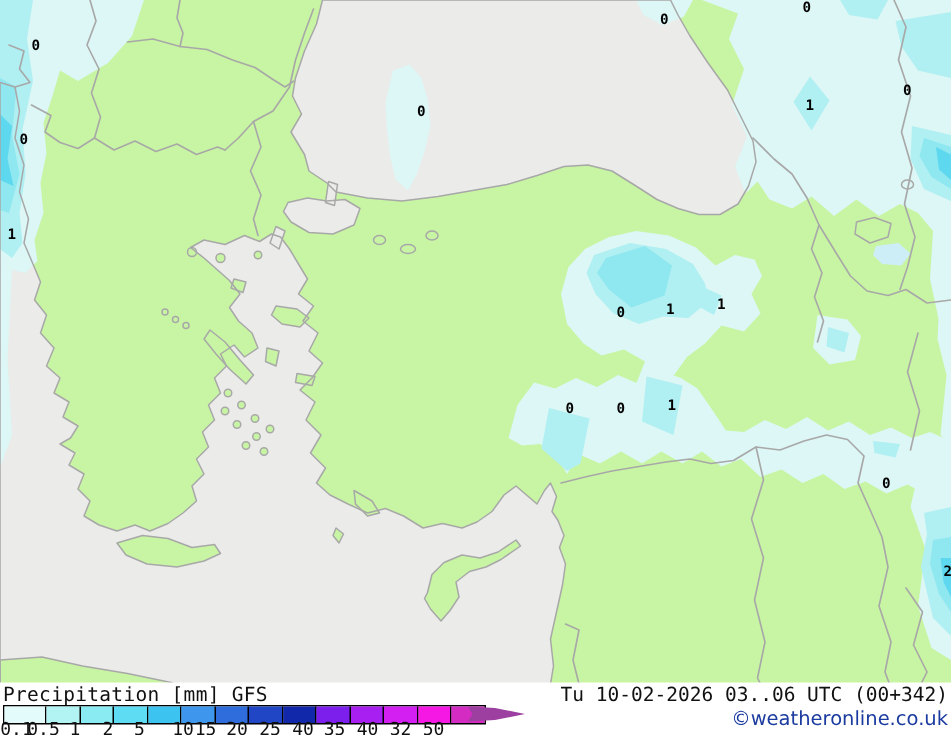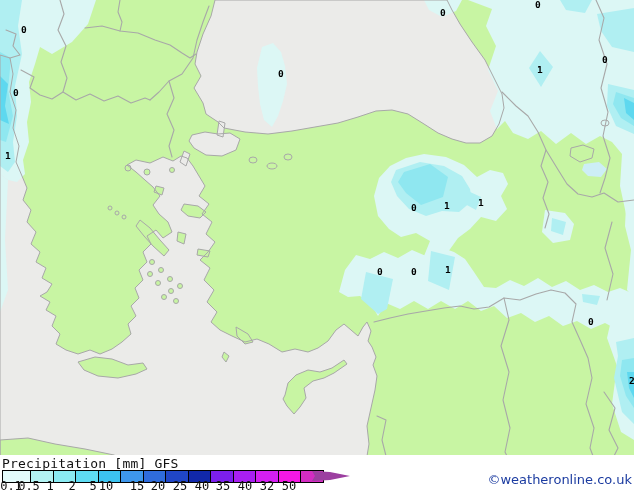--- a/index.html
+++ b/index.html
@@ -196,20 +196,21 @@
         <text x="411" y="275" class="precip-label">0</text>
         <text x="445" y="273" class="precip-label">1</text>
         <text x="588" y="325" class="precip-label">0</text>
         <text x="629" y="384" class="precip-label">2</text>
       </g>
 </svg>
 </div>
 
 <div id="legend">
   <div id="legend-title">Precipitation [mm] GFS</div>
+  <div id="datetime">Tu 10-02-2026 03..06 UTC (00+342)</div>
   <div id="copyright" style="color: rgb(27, 59, 160);">©weatheronline.co.uk</div>
   <div id="colorbar">
       <div class="seg" style="width: 27px; background: rgb(227, 251, 251);"></div>
       <div class="seg" style="width: 21.5px; background: rgb(178, 243, 243);"></div>
       <div class="seg" style="width: 21.5px; background: rgb(138, 235, 243);"></div>
       <div class="seg" style="width: 21.5px; background: rgb(94, 220, 243);"></div>
       <div class="seg" style="width: 21.5px; background: rgb(60, 195, 240);"></div>
       <div class="seg" style="width: 21.5px; background: rgb(62, 151, 236);"></div>
       <div class="seg" style="width: 21.5px; background: rgb(47, 108, 220);"></div>
       <div class="seg" style="width: 21.5px; background: rgb(32, 70, 198);"></div>
@@ -222,21 +223,21 @@
     </div>
   <svg id="arrow-svg" width="42" height="16" viewBox="0 0 42 16">
     <polygon id="arrow-poly" points="0,3 18,4 38,8 18,12 0,13 3,8" fill="#9c3fa0"></polygon>
   </svg>
   <div id="ticks">
       <span style="left: 11px;">0.1</span>
       <span style="left: 29px;">0.5</span>
       <span style="left: 50px;">1</span>
       <span style="left: 72px;">2</span>
       <span style="left: 93px;">5</span>
-      <span style="left: 106px;">10</span>
+      <span style="left: 122px;">10</span>
       <span style="left: 137px;">15</span>
       <span style="left: 158px;">20</span>
       <span style="left: 180px;">25</span>
       <span style="left: 202px;">40</span>
       <span style="left: 223px; text-decoration: underline;">35</span>
       <span style="left: 245px;">40</span>
       <span style="left: 267px;">32</span>
       <span style="left: 289px;">50</span>
     </div>
 </div>

